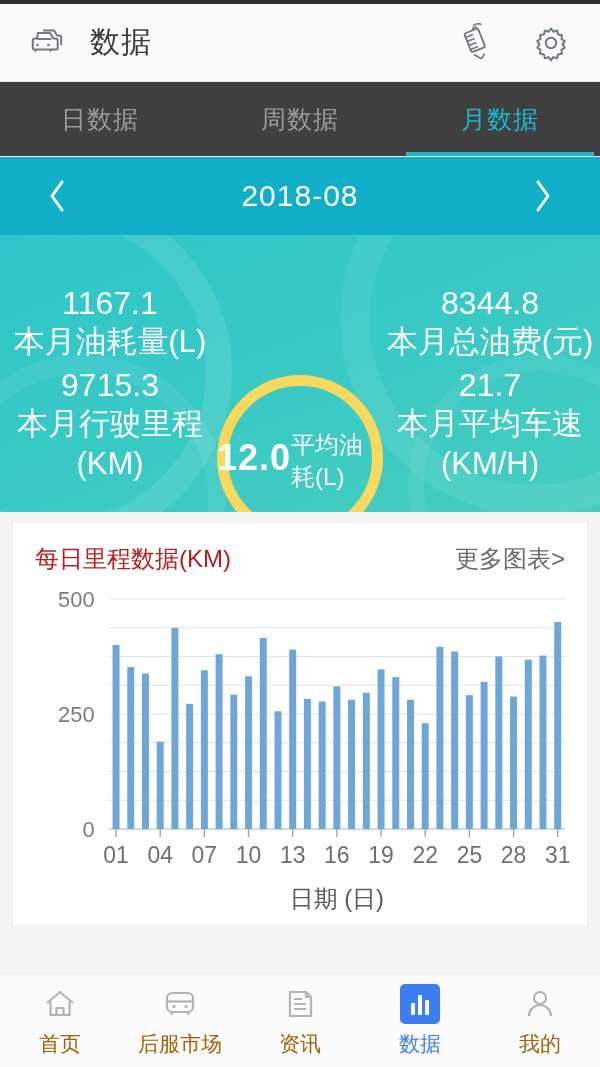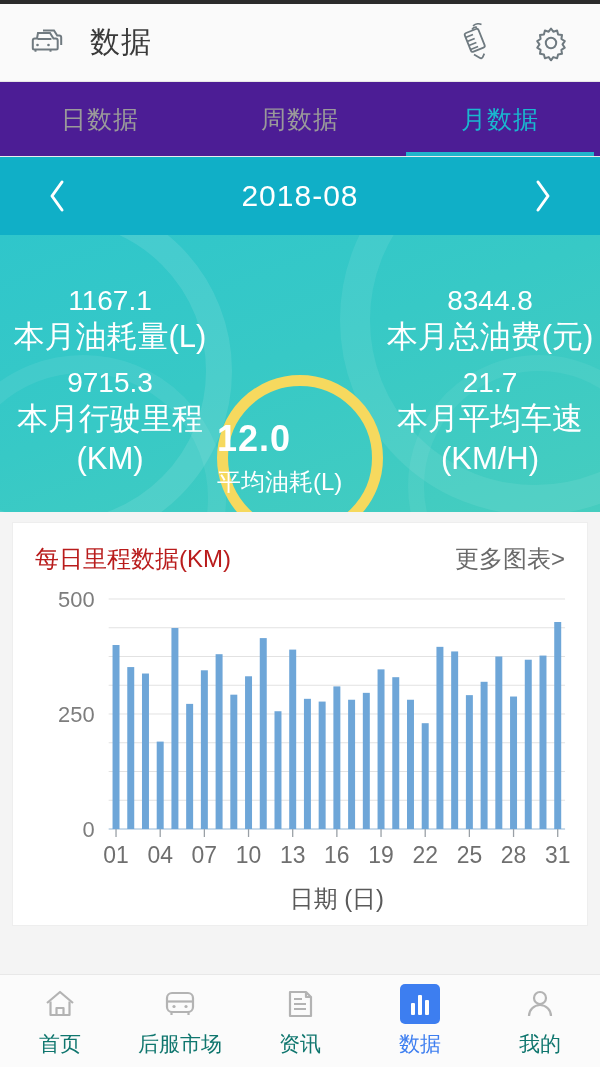--- a/index.html
+++ b/index.html
@@ -42,21 +42,21 @@
     font-size: 30px; color: #3a3a3a; margin-left: 22px;
     letter-spacing: 1px; font-weight: 500;
   }
   .hdr-spacer { flex: 1 1 auto; }
   .hdr-right { display: flex; align-items: center; gap: 32px; }
 
   
   .tabs {
     flex: 0 0 auto;
     height: 74px;
-    background: #4c1d95;
+    background: #404040;
     display: flex;
     border-bottom: 1px solid #ececec;
   }
   .tab {
     flex: 1 1 0;
     display: flex; align-items: center; justify-content: center;
     position: relative;
     font-size: 25px; color: #9a9a9a;
     letter-spacing: 1px;
   }
@@ -109,33 +109,33 @@
     width: 166px; height: 166px;
     border-radius: 50%;
     border: 11px solid #f6d95e;
     box-sizing: border-box;
     z-index: 4;
   }
   .ring-inner {
     position: absolute;
     left: 50%; top: 140px; transform: translateX(-50%);
     width: 166px; height: 166px;
-    display: flex; flex-direction: column;
-    justify-content: center;
+    display: flex; flex-direction: row;
+    align-items: center; justify-content: center;
     z-index: 5;
   }
   .ring-val { color: #ffffff; font-size: 36px; font-weight: bold; letter-spacing: 1px; }
   .ring-lbl { color: #ffffff; font-size: 24px; margin-top: 6px; }
 
   .stat {
     position: absolute; z-index: 4;
     text-align: center; color: #ffffff;
     width: 220px;
   }
-  .stat .v { font-size: 28px; line-height: 1.15; }
+  .stat .v { font-size: 32px; line-height: 1.15; }
   .stat .l { font-size: 31px; line-height: 1.3; }
   .st-tl { left: 0px; top: 50px; }
   .st-bl { left: 0px; top: 132px; }
   .st-tr { right: 0px; top: 50px; }
   .st-br { right: 0px; top: 132px; }
 
   
   .cardwrap {
     flex: 1 1 auto;
     background: #f4f4f4;
@@ -169,21 +169,21 @@
     height: 92px;
     background: #fbfbfb;
     border-top: 1px solid #e8e8e8;
     display: flex;
   }
   .nav-item {
     flex: 1 1 0;
     display: flex; flex-direction: column;
     align-items: center; justify-content: center;
     gap: 6px;
-    color: #0f766e;
+    color: #a16207;
     font-size: 21px;
   }
   .nav-item.active { color: #3d7ef0; }
   .nav-ico { height: 40px; display: flex; align-items: center; justify-content: center; }
   .nav-tile {
     width: 40px; height: 40px; border-radius: 5px;
     background: #3d7ef0;
     display: flex; align-items: flex-end; justify-content: center;
     gap: 3px; padding-bottom: 9px; box-sizing: border-box;
   }

